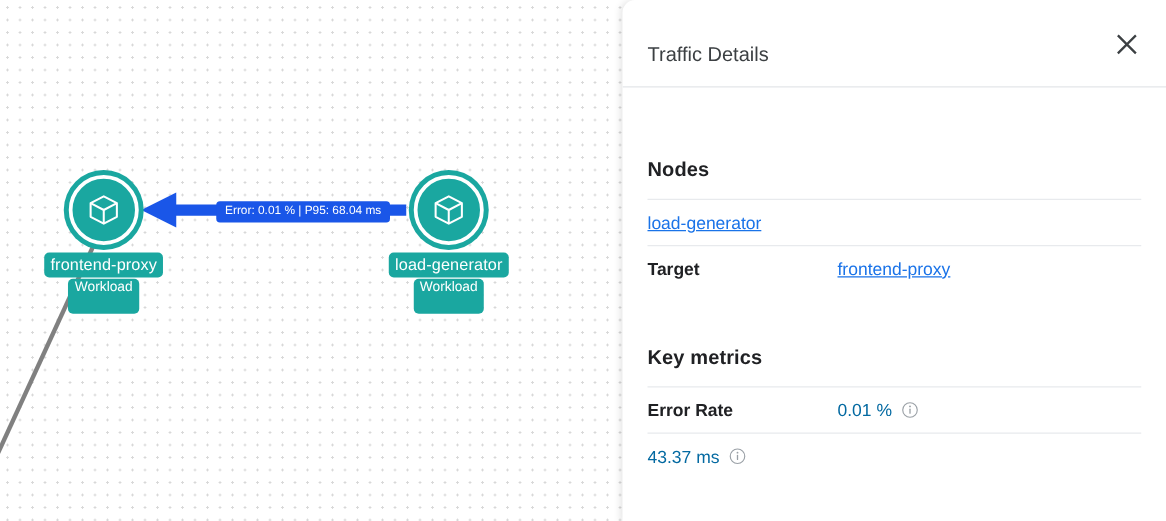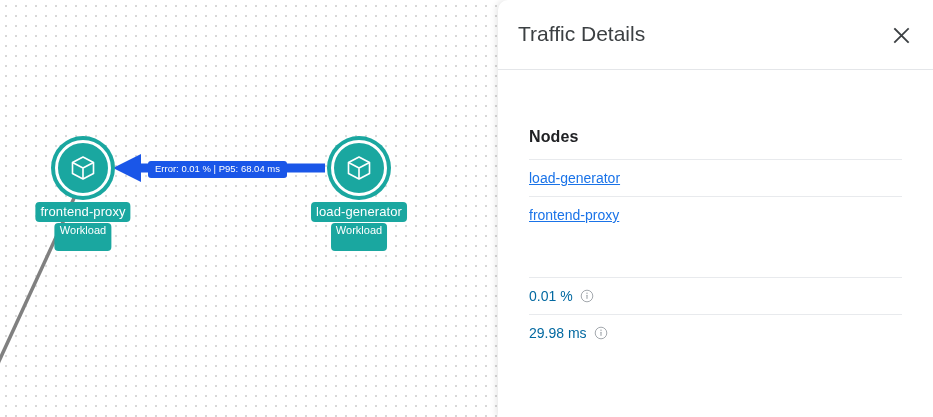--- a/index.html
+++ b/index.html
@@ -123,22 +123,22 @@
   }
   #panel-header {
     position: relative;
     height: 70px;
     border-bottom: 1px solid #e4e6e9;
     box-sizing: border-box;
   }
   #panel-title {
     position: absolute;
     left: 20px;
-    top: 21px;
-    font-size: 21px;
+    top: 32px;
+    font-size: 16px;
     line-height: 26px;
     color: #3c4043;
     font-weight: 400;
   }
   #close-button {
     position: absolute;
     right: 14px;
     top: 17px;
     width: 36px;
     height: 36px;
@@ -149,21 +149,21 @@
     display: flex;
     align-items: center;
     justify-content: center;
     border-radius: 50%;
   }
 
   #panel-body {
     padding: 0 20px;
   }
   .section {
-    margin: 11px;
+    margin: 0;
   }
   .section-title {
     font-size: 16px;
     line-height: 20px;
     font-weight: 700;
     color: #202124;
     letter-spacing: 0.1px;
   }
   .kv-row {
     display: flex;
@@ -233,21 +233,21 @@
       <svg class="node-glyph" viewBox="0 0 24 24">
         <path d="M12 2.6 L21 7.3 L21 16.7 L12 21.4 L3 16.7 L3 7.3 Z" fill="none" stroke="#ffffff" stroke-width="1.4" stroke-linejoin="round"></path>
         <path d="M3 7.3 L12 12 L21 7.3 M12 12 L12 21.4" fill="none" stroke="#ffffff" stroke-width="1.4" stroke-linejoin="round"></path>
       </svg>
       <div class="node-labels">
         <span class="node-title">load-generator</span>
         <span class="node-subtitle">Workload</span>
       </div>
     </div>
 
-    <div class="edge-label" style="left:148px; top:161px;">Error: 0.01 % | P95: 68.04 ms</div>
+    <div class="edge-label" style="left:173px; top:161px;">Error: 0.01 % | P95: 68.04 ms</div>
   </div>
 
   <div id="panel">
 
     <div id="panel-header">
       <div id="panel-title">Traffic Details</div>
       <button id="close-button">
         <svg width="21" height="21" viewBox="0 0 24 24">
           <path d="M4.5 4.5 L19.5 19.5 M19.5 4.5 L4.5 19.5" stroke="#3c4043" stroke-width="2.1" stroke-linecap="square"></path>
         </svg>
@@ -257,42 +257,45 @@
     <div id="panel-body">
 
       <div class="section" id="nodes-section">
         <div class="section-title">Nodes</div>
 
         <div class="kv-row">
           <a class="kv-link">load-generator</a>
         </div>
 
         <div class="kv-row">
+          <div class="kv-key">Target</div>
           <a class="kv-link">frontend-proxy</a>
         </div>
       </div>
 
       <div class="section" id="metrics-section">
+        <div class="section-title">Key metrics</div>
 
         <div class="kv-row">
+          <div class="kv-key">Error Rate</div>
           <div class="kv-val">
             <span>0.01 %</span>
             <span class="info-icon">
               <svg width="14" height="14" viewBox="0 0 20 20">
                 <circle cx="10" cy="10" r="8.3" fill="none" stroke="#9aa0a6" stroke-width="1.3"></circle>
                 <circle cx="10" cy="5.9" r="1.05" fill="#9aa0a6"></circle>
                 <rect x="9.25" y="8.3" width="1.5" height="6.1" rx="0.7" fill="#9aa0a6"></rect>
               </svg>
             </span>
           </div>
         </div>
 
         <div class="kv-row">
           <div class="kv-val">
-            <span>29.98 ms</span>
+            <span>43.37 ms</span>
             <span class="info-icon">
               <svg width="14" height="14" viewBox="0 0 20 20">
                 <circle cx="10" cy="10" r="8.3" fill="none" stroke="#9aa0a6" stroke-width="1.3"></circle>
                 <circle cx="10" cy="5.9" r="1.05" fill="#9aa0a6"></circle>
                 <rect x="9.25" y="8.3" width="1.5" height="6.1" rx="0.7" fill="#9aa0a6"></rect>
               </svg>
             </span>
           </div>
         </div>
       </div>

